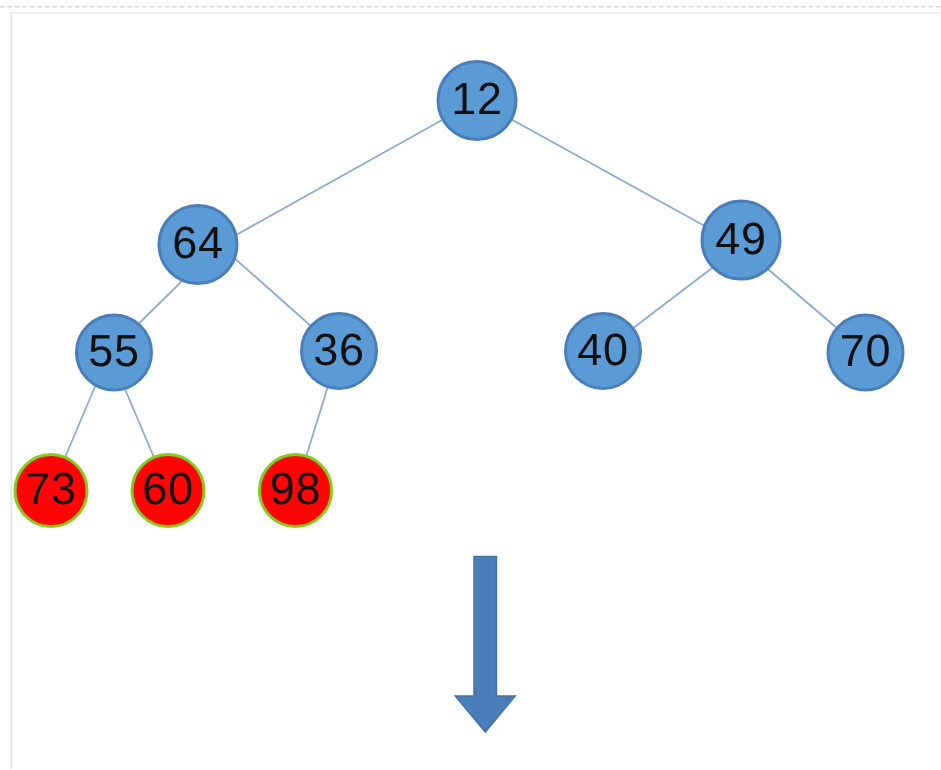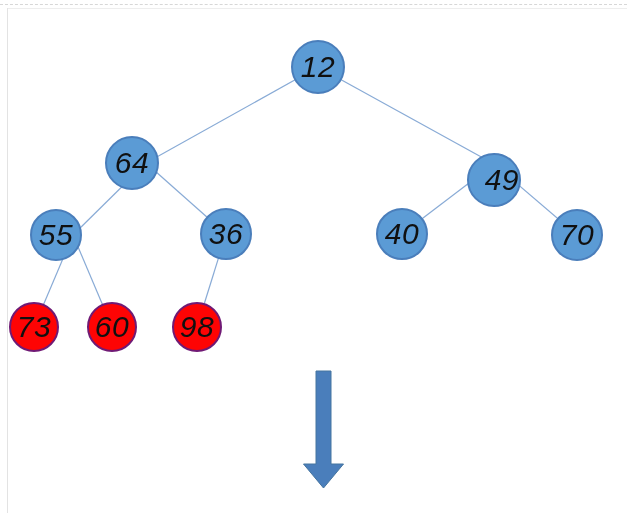--- a/index.html
+++ b/index.html
@@ -40,29 +40,28 @@
     border-radius: 50%;
     box-sizing: border-box;
     display: flex;
     align-items: center;
     justify-content: center;
     transform: translate(-50%, -50%);
     font-size: 30px;
     line-height: 1;
     letter-spacing: 0.5px;
     user-select: none;
-    font-style: italic;
   }
   .node-blue {
     background: #5B9BD5;
     border: 2px solid #4A7EBB;
   }
   .node-red {
     background: #FE0404;
-    border: 2px solid #701a75;
+    border: 2px solid #84cc16;
   }
   .node-label {
     color: #101010;
   }
 </style>
 </head>
 <body>
 
 <div class="stage">
   <div class="frame-line frame-top-dashed"></div>
@@ -84,24 +83,24 @@
     <polygon id="down-arrow" points="316,371 331,371 331,464 343.5,464 323.5,488 303.5,464 316,464" fill="#4A7EBB" stroke="#44749F" stroke-width="1"></polygon>
   </svg>
 
   <div id="nodes-layer">
       <div class="node node-blue" style="left: 318px; top: 67px; width: 54px; height: 54px;">
         <span class="node-label">12</span>
       </div>
       <div class="node node-blue" style="left: 132px; top: 163px; width: 54px; height: 54px;">
         <span class="node-label">64</span>
       </div>
-      <div class="node node-blue" style="left: 494px; top: 180px; width: 54px; height: 54px; justify-content: flex-end;">
+      <div class="node node-blue" style="left: 494px; top: 160px; width: 54px; height: 54px;">
         <span class="node-label">49</span>
       </div>
-      <div class="node node-blue" style="left: 56px; top: 235px; width: 52px; height: 52px;">
+      <div class="node node-blue" style="left: 76px; top: 235px; width: 52px; height: 52px;">
         <span class="node-label">55</span>
       </div>
       <div class="node node-blue" style="left: 226px; top: 234px; width: 52px; height: 52px; justify-content: center;">
         <span class="node-label">36</span>
       </div>
       <div class="node node-blue" style="left: 402px; top: 234px; width: 52px; height: 52px;">
         <span class="node-label">40</span>
       </div>
       <div class="node node-blue" style="left: 577px; top: 235px; width: 52px; height: 52px;">
         <span class="node-label">70</span>

